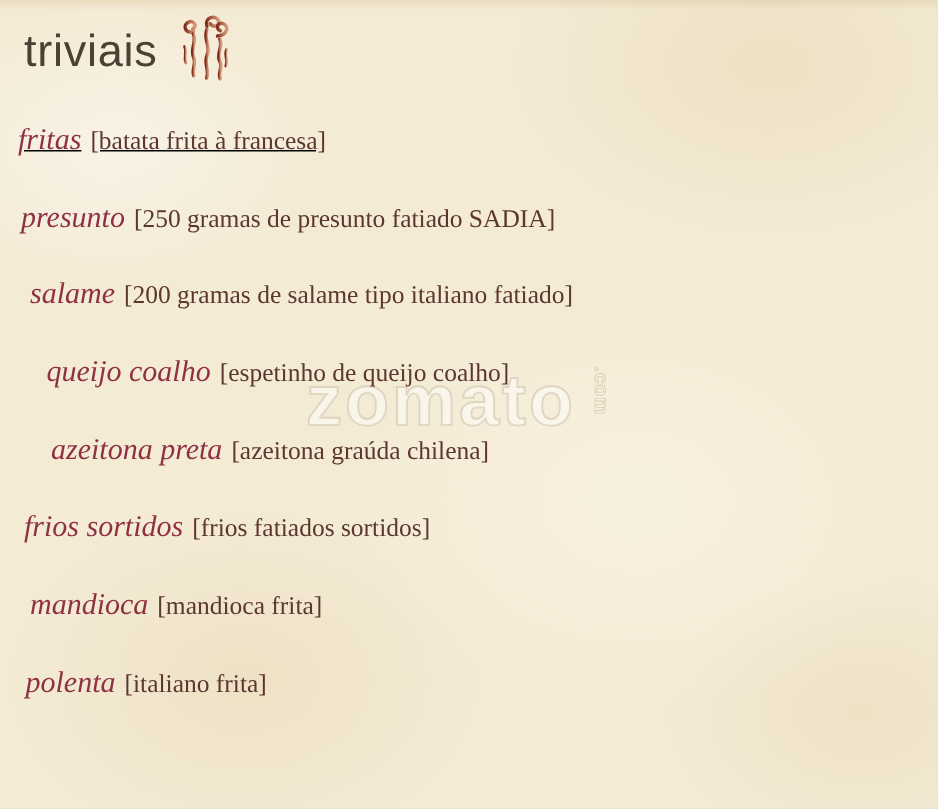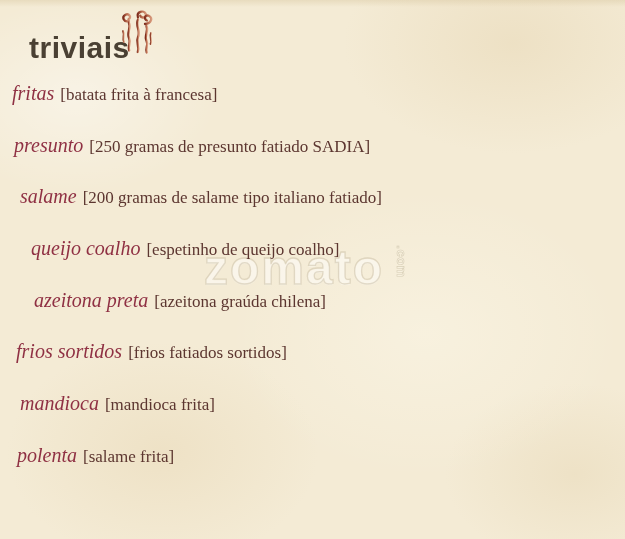--- a/index.html
+++ b/index.html
@@ -24,24 +24,24 @@
   }
 
   
   .header {
     position: absolute;
     top: 16px;
     left: 13px;
     height: 50px;
   }
   .title {
-    margin: 16px;
+    margin: 3px;
     display: inline-block;
     font-family: "Liberation Sans", sans-serif;
-    font-weight: 700;
+    font-weight: 400;
     font-size: 30px;
     line-height: 32px;
     letter-spacing: 0.5px;
     color: #4a4033;
   }
   .steam {
     position: absolute;
     left: 104px;
     top: -7px;
     width: 40px;
@@ -88,21 +88,21 @@
     padding: 0;
     list-style: none;
   }
   .menu-row {
     display: block;
     box-sizing: border-box;
     height: 51.7px;
     padding-top: 12px;
     white-space: nowrap;
   }
-  .menu-row:nth-child(1) { padding-left: 12px; }
+  .menu-row:nth-child(1) { padding-left: 12px; text-decoration: underline; }
   .menu-row:nth-child(2) { padding-left: 14px; }
   .menu-row:nth-child(3) { padding-left: 20px; }
   .menu-row:nth-child(4) { padding-left: 31px; }
   .menu-row:nth-child(5) { padding-left: 34px; }
   .menu-row:nth-child(6) { padding-left: 16px; }
   .menu-row:nth-child(7) { padding-left: 20px; }
   .menu-row:nth-child(8) { padding-left: 17px; }
   .menu-row:nth-child(9) { padding-left: 20px; }
 
   .item-name {
@@ -176,17 +176,17 @@
     <li class="menu-row">
       <span class="item-name">frios sortidos</span><span class="item-desc">[frios fatiados sortidos]</span>
     </li>
 
     <li class="menu-row">
       <span class="item-name">mandioca</span><span class="item-desc">[mandioca frita]</span>
     </li>
 
 
     <li class="menu-row">
-      <span class="item-name">polenta</span><span class="item-desc">[salame frita]</span>
+      <span class="item-name">polenta</span><span class="item-desc">[italiano frita]</span>
     </li>
   </ul>
 
 </div>
 
 </body></html>

